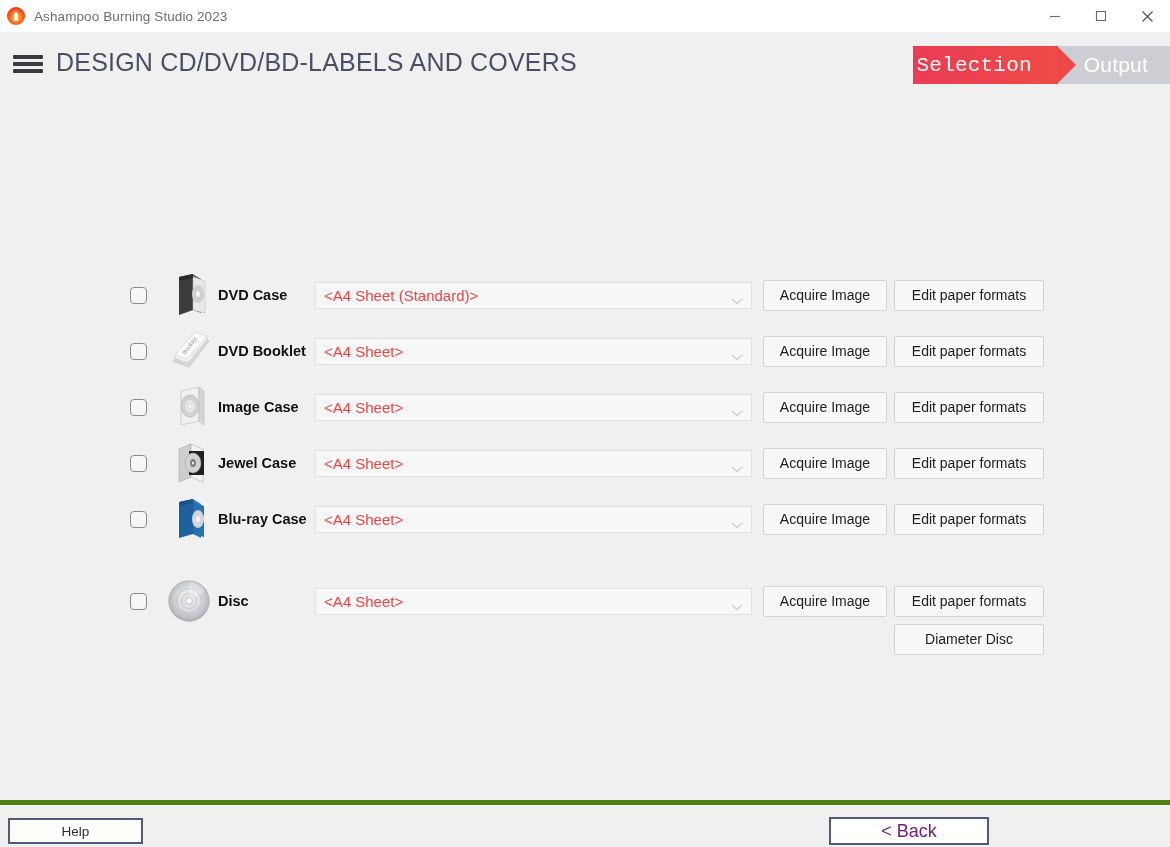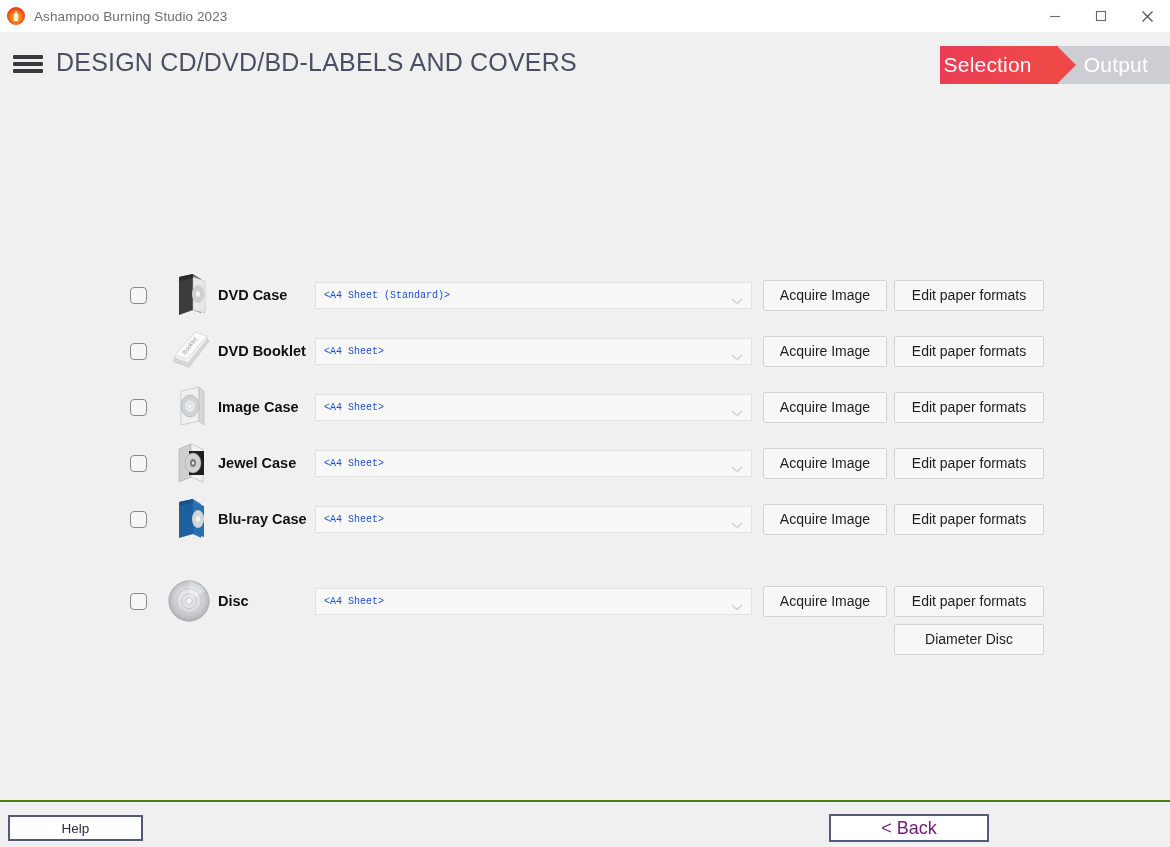--- a/index.html
+++ b/index.html
@@ -61,21 +61,21 @@
     display: flex; align-items: stretch;
   }
   .step {
     position: relative; display: flex; align-items: center; justify-content: center;
     height: 38px; color: #ffffff; font-size: 21px; letter-spacing: .2px;
     padding: 0 22px 0 26px;
   }
   .step.inactive { background: #cdced4; color: #ffffff; }
   .step.active {
     background: linear-gradient(90deg,#ea3d55 0%, #ef4a46 100%);
-    padding-left: 4px; padding-right: 26px;
+    padding-left: 4px; padding-right: 26px; font-family: Liberation Mono, monospace;
   }
   .step.active::after {
     content: ""; position: absolute; right: -18px; top: 0;
     width: 0; height: 0;
     border-top: 19px solid transparent; border-bottom: 19px solid transparent;
     border-left: 19px solid #ee4747; z-index: 3;
   }
   .step.inactive .sep {
     position: absolute; left: 2px; top: 7px; width: 13px; height: 24px;
   }
@@ -107,40 +107,40 @@
   .row-label {
     position: absolute; left: 218px;
     font-size: 14.5px; font-weight: bold; color: #111111; white-space: nowrap;
   }
   .combo {
     position: absolute; left: 315px; width: 437px; height: 27px;
     background: #f8f8f8; border: 1px solid #e2e2e2;
     display: flex; align-items: center;
   }
   .combo .val {
-    font-size: 10px; color: #1d4ed8; padding-left: 8px; white-space: nowrap; font-family: Liberation Mono, monospace;
+    font-size: 15px; color: #ef4444; padding-left: 8px; white-space: nowrap;
   }
   .combo .chev {
     margin-left: auto; margin-right: 8px; width: 12px; height: 8px;
   }
   .btn {
     position: absolute; height: 31px;
     background: #f7f7f7; border: 1px solid #d3d3d3; border-radius: 2px;
     font-size: 14px; color: #1d1d1d;
     display: flex; align-items: center; justify-content: center;
     font-family: "Liberation Sans", sans-serif;
   }
   .btn-acquire { left: 763px; width: 124px; }
   .btn-edit    { left: 894px; width: 150px; }
   .btn-diam    { left: 894px; width: 150px; text-align: right; }
 
   
   .footer {
     position: absolute; left: 0; bottom: 0; width: 1170px; height: 47px;
-    background: #f0f0f0; border-top: 2px solid #4d7c0f;
+    background: #f0f0f0; border-top: 5px solid #4d7c0f;
   }
   .btn-help {
     position: absolute; left: 8px; top: 13px; width: 135px; height: 26px;
     background: #ffffff; border: 2px solid #525a78;
     font-size: 13.5px; color: #2b2b3a;
     display: flex; align-items: center; justify-content: center;
   }
   .btn-back {
     position: absolute; left: 829px; top: 12px; width: 160px; height: 28px;
     background: #ffffff; border: 2px solid #525a78;

